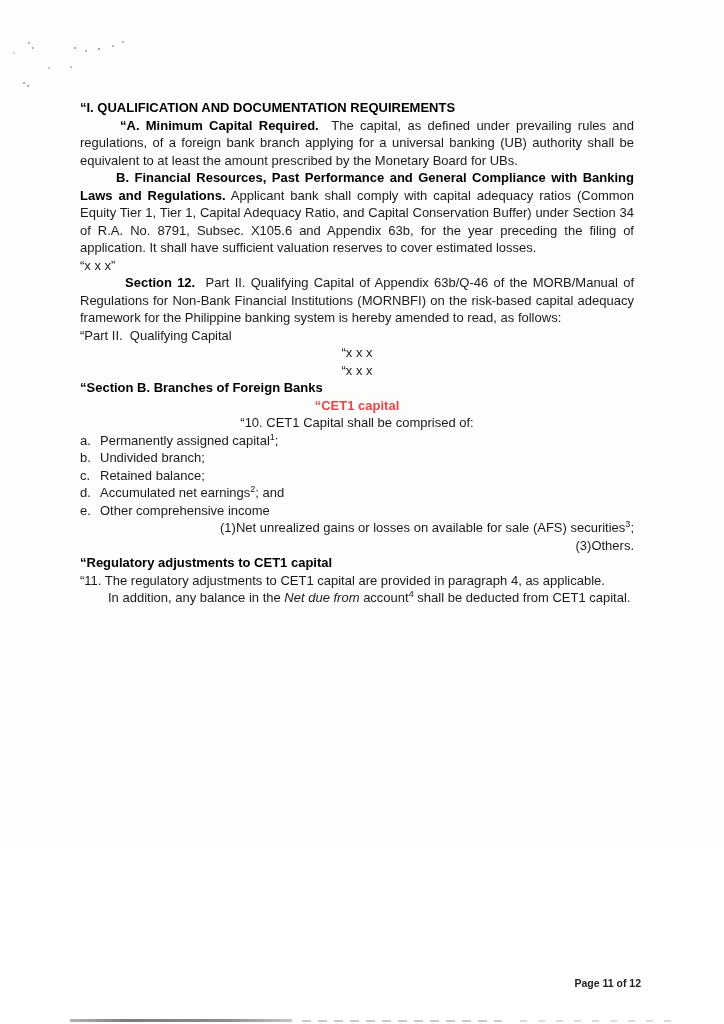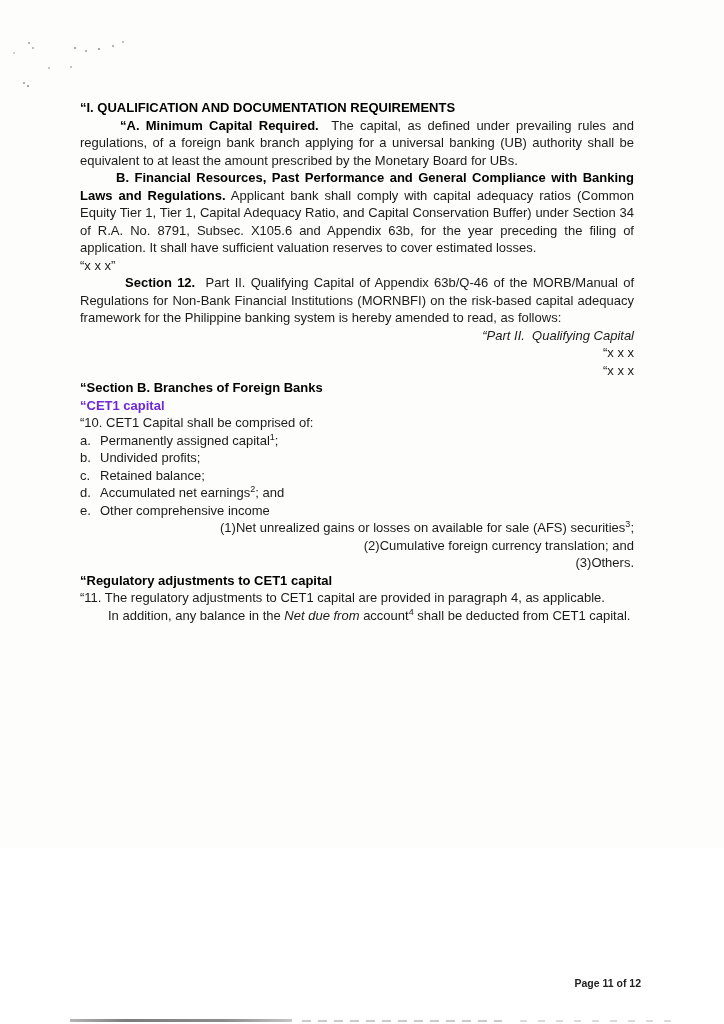--- a/index.html
+++ b/index.html
@@ -27,25 +27,25 @@
   b, .bold { font-weight: 700; color: #000; }
 
   .h1 { margin-left: 47px; font-weight: 700; color: #000; text-align: left; }
 
   .p-a   { margin: 11px 0 0 47px; text-indent: 40px; }
   .p-b   { margin: 8px 0 0 47px;  text-indent: 36px; }
   .xxx-closed { margin: 5px 0 0 92px; text-align: left; }
 
   .p-sec12 { margin: 20px 0 0 0; text-indent: 45px; }
 
-  .p-part2    { margin: 7px 0 0 47px; text-align: right; font-style: italic; }
-  .xxx-open   { margin: 8px 0 0 47px; text-align: right; }
+  .p-part2    { margin: 7px 0 0 47px; text-align: left; }
+  .xxx-open   { margin: 8px 0 0 47px; text-align: center; }
   .h-sec      { margin: 8px 0 0 47px; font-weight: 700; color: #000; text-align: left; }
-  .h-cet1     { margin: 7px 0 0 47px; font-weight: 700; color: #6d28d9; text-align: left; }
-  .p-10       { margin: 7px 0 0 47px; text-align: left; }
+  .h-cet1     { margin: 7px 0 0 47px; font-weight: 700; color: #ef4444; text-align: center; }
+  .p-10       { margin: 7px 0 0 47px; text-align: center; }
 
   .li  { margin: 8px 0 0 63px; text-align: left; }
   .li .li-label  { display: inline-block; width: 20px; }
   .sli { margin: 5px 0 0 78px; text-align: right; }
   .sli .sli-label { display: inline-block; width: 26px; }
   sup { font-size: 9px; line-height: 0; }
 
   .h-reg  { margin: 7px 0 0 47px; font-weight: 700; color: #000; text-align: left; }
   .p-11   { margin: 7px 0 0 47px; }
   .p-add  { margin: 7px 0 0 47px; text-indent: 28px; }
@@ -122,31 +122,30 @@
     <p class="xxx-open">“x x x</p>
 
     <p class="h-sec">“Section B. Branches of Foreign Banks</p>
 
     <p class="h-cet1">“CET1 capital</p>
 
     <p class="p-10">“10. CET1 Capital shall be comprised of:</p>
 
     <p class="li"><span class="li-label">a.</span><span>Permanently assigned capital</span><sup>1</sup><span>;</span></p>
 
-    <p class="li"><span class="li-label">b.</span><span>Undivided profits;</span></p>
+    <p class="li"><span class="li-label">b.</span><span>Undivided branch;</span></p>
 
     <p class="li"><span class="li-label">c.</span><span>Retained balance;</span></p>
 
     <p class="li"><span class="li-label">d.</span><span>Accumulated net earnings</span><sup>2</sup><span>; and</span></p>
 
     <p class="li"><span class="li-label">e.</span><span>Other comprehensive income</span></p>
 
     <p class="sli"><span class="sli-label">(1)</span><span>Net unrealized gains or losses on available for sale (AFS) securities</span><sup>3</sup><span>;</span></p>
 
-    <p class="sli"><span class="sli-label">(2)</span><span>Cumulative foreign currency translation; and</span></p>
 
     <p class="sli"><span class="sli-label">(3)</span><span>Others.</span></p>
 
     <p class="h-reg">“Regulatory adjustments to CET1 capital</p>
 
     <p class="p-11">“11. The regulatory adjustments to CET1 capital are provided in paragraph 4, as applicable.</p>
 
     <p class="p-add"><span>In addition, any balance in the </span><em>Net due from</em><span> account</span><sup>4</sup><span> shall be deducted from CET1 capital.</span></p>
 
   </div>

